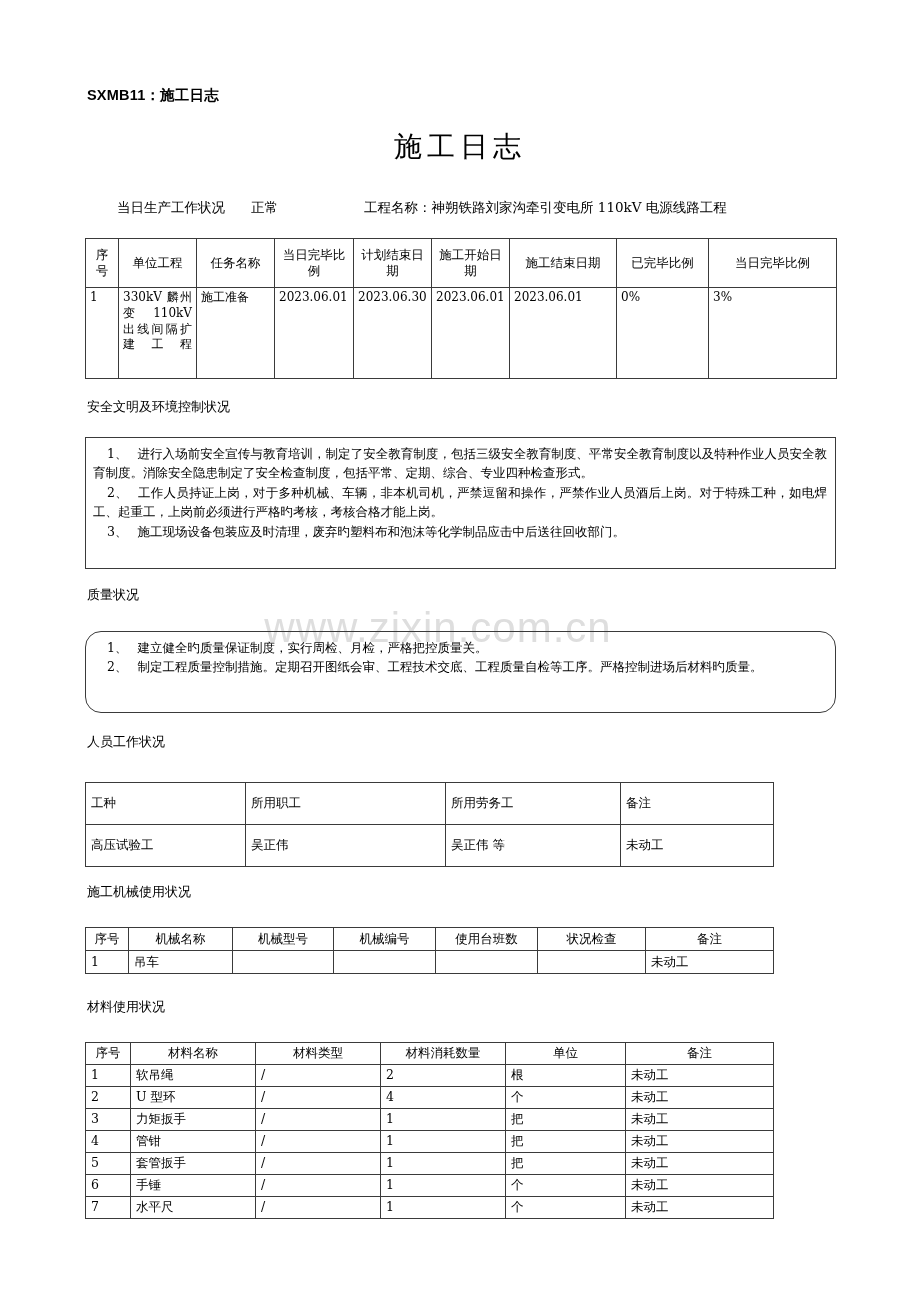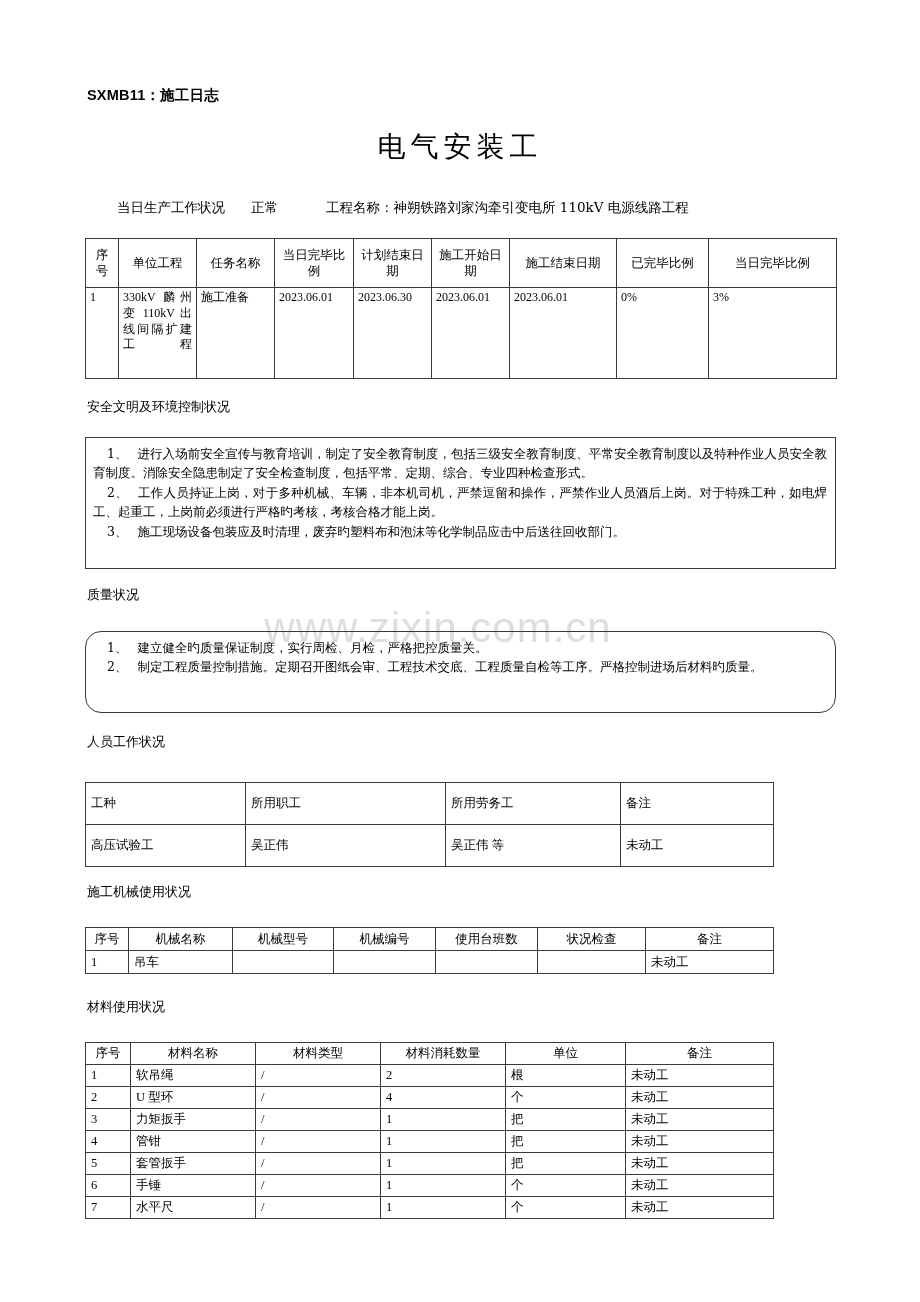--- a/index.html
+++ b/index.html
@@ -69,36 +69,35 @@
   .info-line {
     position: absolute;
     left: 87px;
     top: 199px;
     width: 760px;
     font-size: 13.5px;
     white-space: nowrap;
   }
   .info-line .lbl-status { display:inline-block;margin-left:30px; }
   .info-line .val-status { display:inline-block; margin-left: 26px; }
-  .info-line .proj { display:inline-block; margin-left: 48px; }
+  .info-line .proj { display:inline-block; margin-left: 86px; }
 
   
   .sec-head {
     position: absolute;
     left: 87px;
     font-size: 13px;
   }
 
   
   table.doc {
     position: absolute;
     border-collapse: collapse;
     font-size: 12.5px;
     table-layout: fixed;
-    font-family: Liberation Serif, serif;
   }
   table.doc td, table.doc th {
     border: 1px solid #3a3a3a;
     padding: 2px 4px;
     vertical-align: top;
     font-weight: normal;
     line-height: 1.32;
     word-break: break-all;
     background: transparent;
   }
@@ -147,21 +146,21 @@
 <body>
 
 <div class="page">
 
   <div class="watermark">www.zixin.com.cn</div>
 
   <div class="content">
 
     <div class="doc-code">SXMB11：施工日志</div>
 
-    <div class="main-title">电气安装工</div>
+    <div class="main-title">施工日志</div>
 
     <div class="info-line">
       <span class="lbl-status">当日生产工作状况</span><span class="val-status">正常</span><span class="proj">工程名称：</span><span>神朔铁路刘家沟牵引变电所 110kV 电源线路工程</span>
     </div>
 
     <table class="doc" id="tbl-schedule">
       <colgroup>
         <col style="width:33px">
           <col style="width:78px">
           <col style="width:78px">

